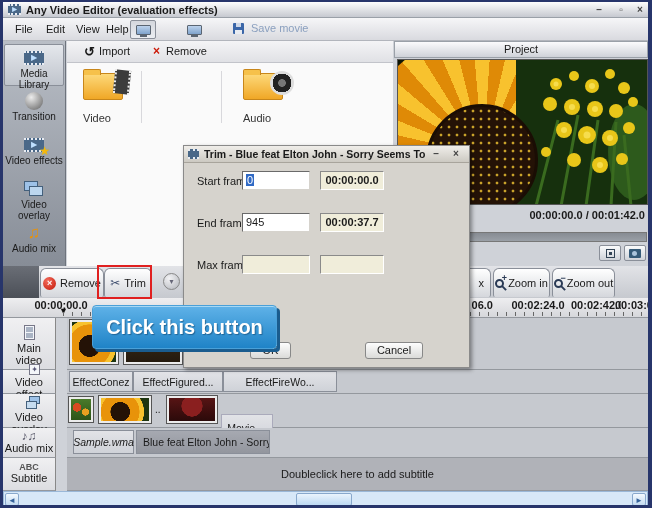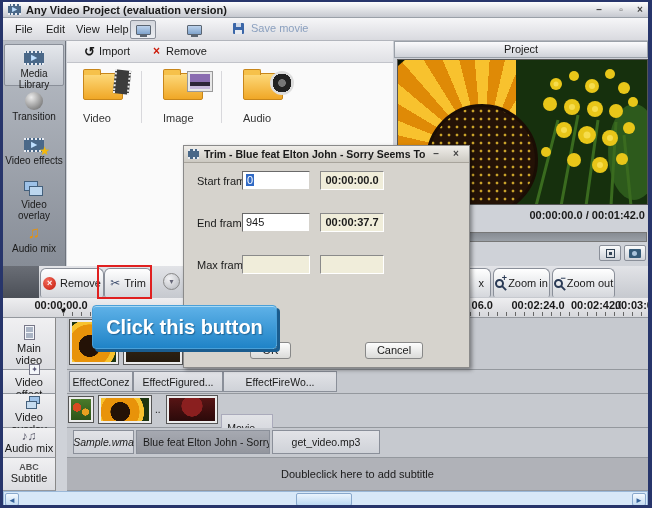--- a/index.html
+++ b/index.html
@@ -140,21 +140,21 @@
 </style>
 </head>
 <body>
 
 <div class="app">
 
   <div class="a titlebar">
     <div class="a" style="left:5px;top:2px;">
         <div class="film">▶</div>
       </div>
-    <div class="a now" style="left:23px;top:2px;width:420px;">Any Video Project (evaluation version)</div>
+    <div class="a now" style="left:23px;top:2px;width:420px;">Any Video Editor (evaluation effects)</div>
     <div class="a winbtn" style="left:589px;top:2px;">–</div>
     <div class="a winbtn" style="left:611px;top:2px;">▫</div>
     <div class="a winbtn" style="left:630px;top:2px;">×</div>
   </div>
 
   <div class="a menurow">
     <div class="a menuitem" style="left:8px;">File</div>
     <div class="a menuitem" style="left:39px;">Edit</div>
     <div class="a menuitem" style="left:69px;">View</div>
     <div class="a menuitem" style="left:99px;">Help</div>
@@ -211,26 +211,20 @@
     <span class="a" style="left:99px;top:4px;">Remove</span>
   </div>
   <div class="a libpanel">
     <div class="a" style="left:16px;top:10px;">
       <div class="folder">
           <div class="strip"></div>
         </div>
       <div style="font-size:11px;color:#333;margin-top:12px;">Video</div>
     </div>
     <div class="a vsep" style="left:74px;top:8px;height:52px;"></div>
-    <div class="a" style="left:96px;top:10px;">
-      <div class="folder">
-          <div class="pic"></div>
-        </div>
-      <div style="font-size:11px;color:#333;margin-top:12px;">Image</div>
-    </div>
     <div class="a vsep" style="left:154px;top:8px;height:52px;"></div>
     <div class="a" style="left:176px;top:10px;">
       <div class="folder">
           <div class="spk"></div>
         </div>
       <div style="font-size:11px;color:#333;margin-top:12px;">Audio</div>
     </div>
   </div>
 
   <div class="a projhdr">Project</div>
@@ -357,21 +351,20 @@
   <div class="a trow" style="top:392px;height:34px;">
     <div class="thumb t-flow" style="left:2px;top:3px;width:24px;height:25px;"></div>
     <div class="thumb t-sun" style="left:32px;top:2px;width:52px;height:27px;"></div>
     <span class="a" style="left:88px;top:10px;font-size:10px;">..</span>
     <div class="thumb t-red" style="left:100px;top:2px;width:50px;height:27px;"></div>
     <div class="clip" style="left:154px;top:20px;width:52px;height:28px;border-color:#aab;text-align:center;">Movie....</div>
   </div>
   <div class="a trow" style="top:426px;height:30px;">
     <div class="clip" style="left:6px;top:2px;width:61px;height:24px;font-style:italic;">Sample.wma</div>
     <div class="clip selc now" style="left:69px;top:2px;width:134px;height:24px;justify-content:flex-start;padding-left:6px;">Blue feat Elton John - Sorry S...</div>
-    <div class="clip" style="left:205px;top:2px;width:108px;height:24px;">get_video.mp3</div>
   </div>
   <div class="a trow" style="top:456px;height:33px;background:#b0b2b8;display:flex;align-items:center;justify-content:center;font-size:11px;">Doubleclick here to add subtitle</div>
 
   <div class="a hscroll">
     <div class="sbtn" style="left:1px;">◄</div>
     <div class="sthumb" style="left:292px;width:56px;"></div>
     <div class="sbtn" style="left:628px;">►</div>
   </div>
 
   <div class="a dialog">

